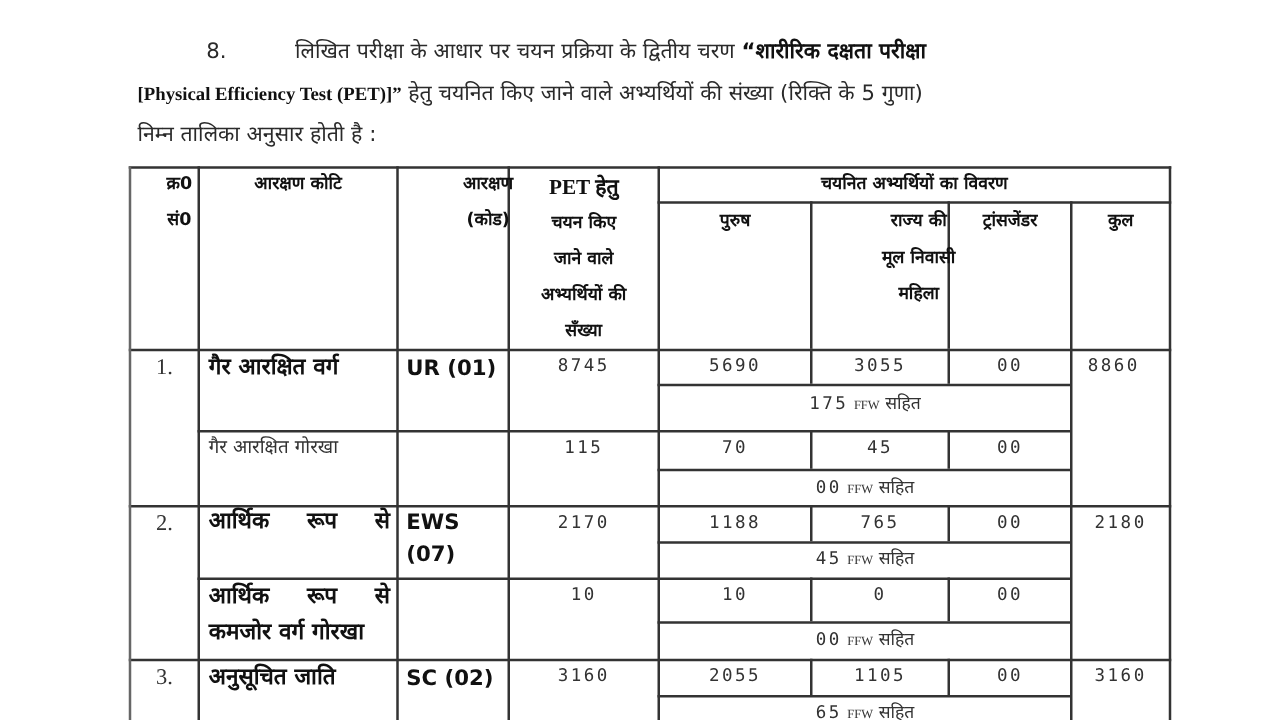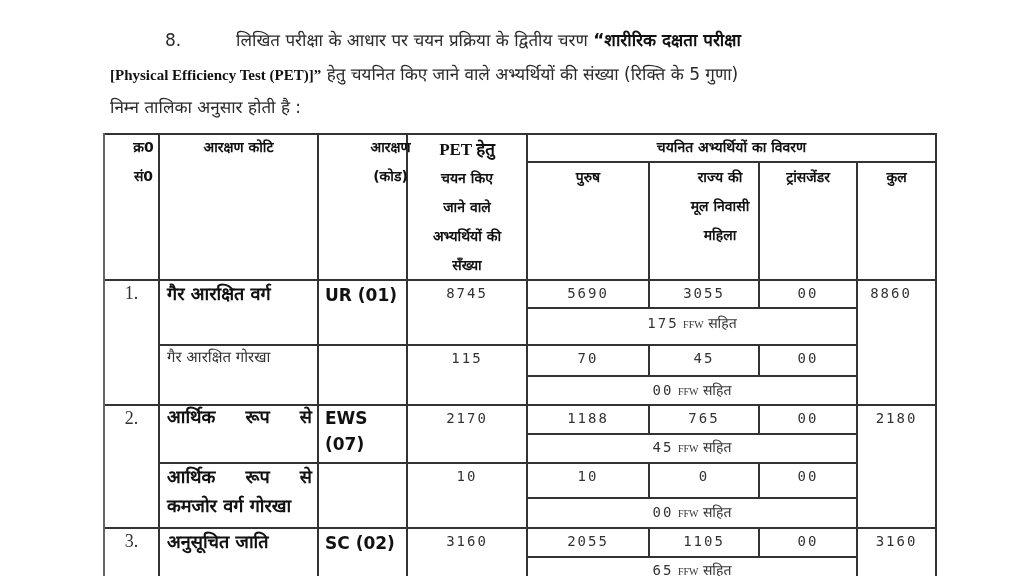--- a/index.html
+++ b/index.html
@@ -92,21 +92,21 @@
   </div>
   <div class="cell hdr" style="left:305px; top:2px; width:118px;">
     <div class="serif" style="font-size:17px;">PET हेतु</div>
     <div>चयन किए</div>
     <div>जाने वाले</div>
     <div>अभ्यर्थियों की</div>
     <div>सँख्या</div>
   </div>
   <div class="cell hdr" style="left:425px; top:0; width:407px;">चयनित अभ्यर्थियों का विवरण</div>
   <div class="cell hdr" style="left:425px; top:30px; width:120px;">पुरुष</div>
-  <div class="cell hdr" style="left:561px; top:30px; width:112px;">
+  <div class="cell hdr" style="left:576px; top:30px; width:112px;">
     <div>राज्य की</div>
       <div>मूल निवासी</div>
       <div>महिला</div>
   </div>
   <div class="cell hdr" style="left:657px; top:30px; width:96px;">ट्रांसजेंडर</div>
   <div class="cell hdr" style="left:755px; top:30px; width:77px;">कुल</div>
 
   <div class="cell sno" style="left:2px; top:148px; width:53px;">1.</div>
   <div class="cell cat" style="left:64px; top:146px; width:145px;">गैर आरक्षित वर्ग</div>
   <div class="cell code" style="left:222px; top:148px; width:80px;">UR (01)</div>

